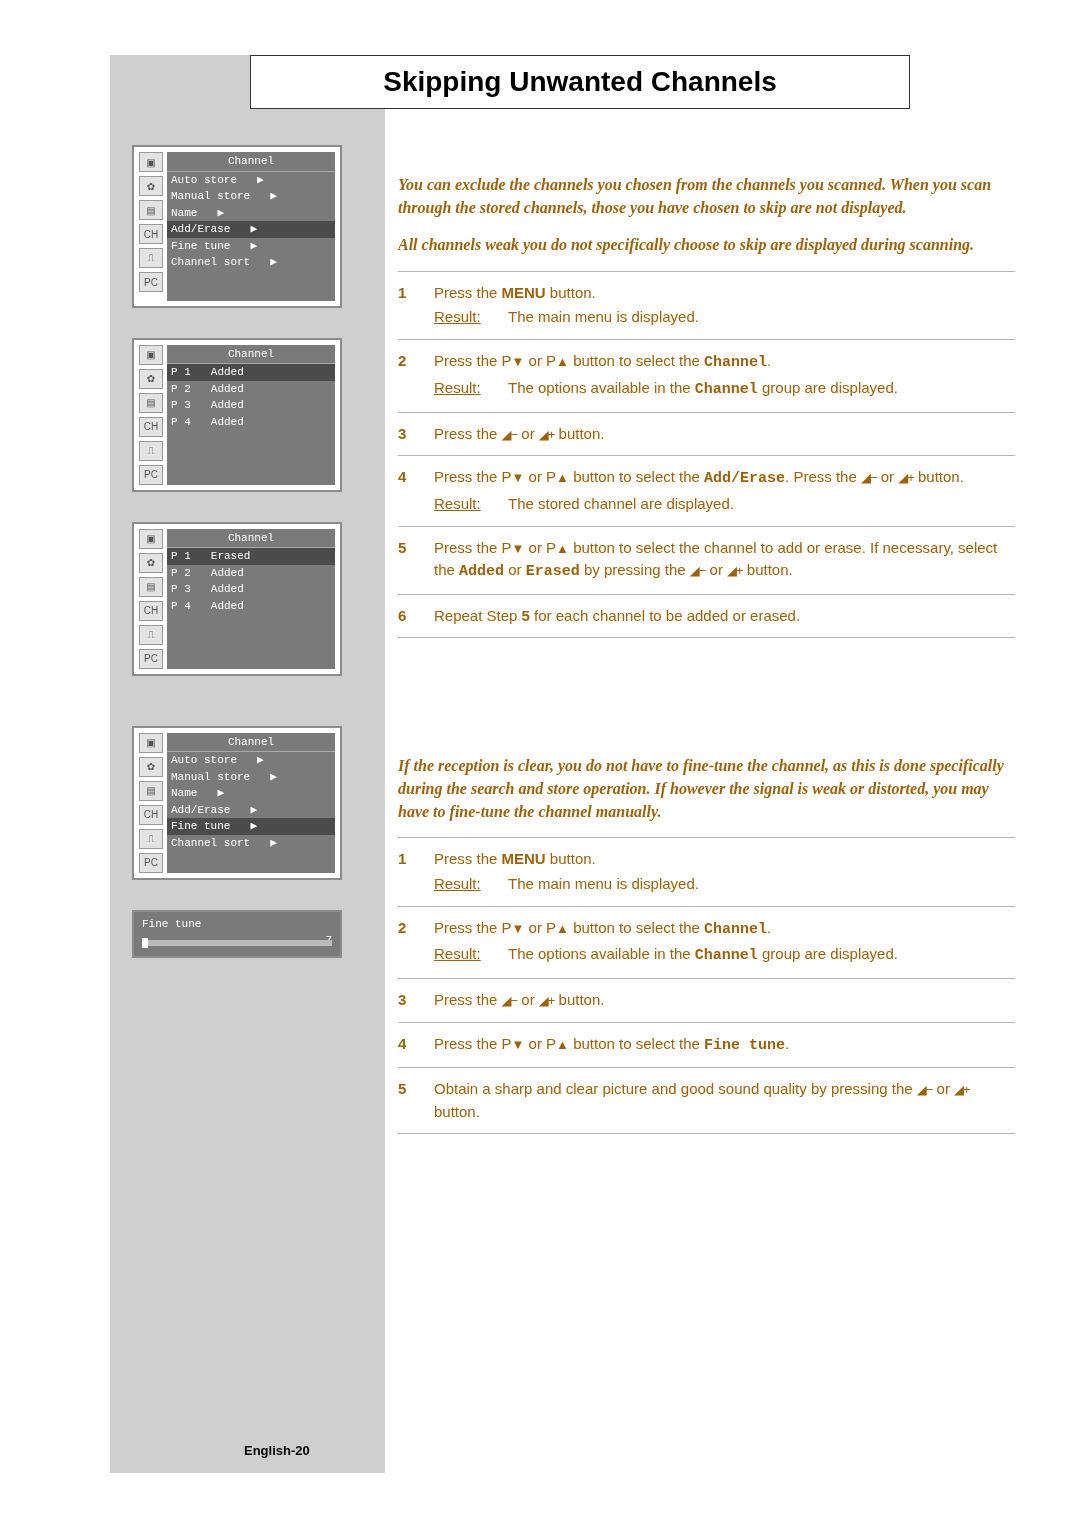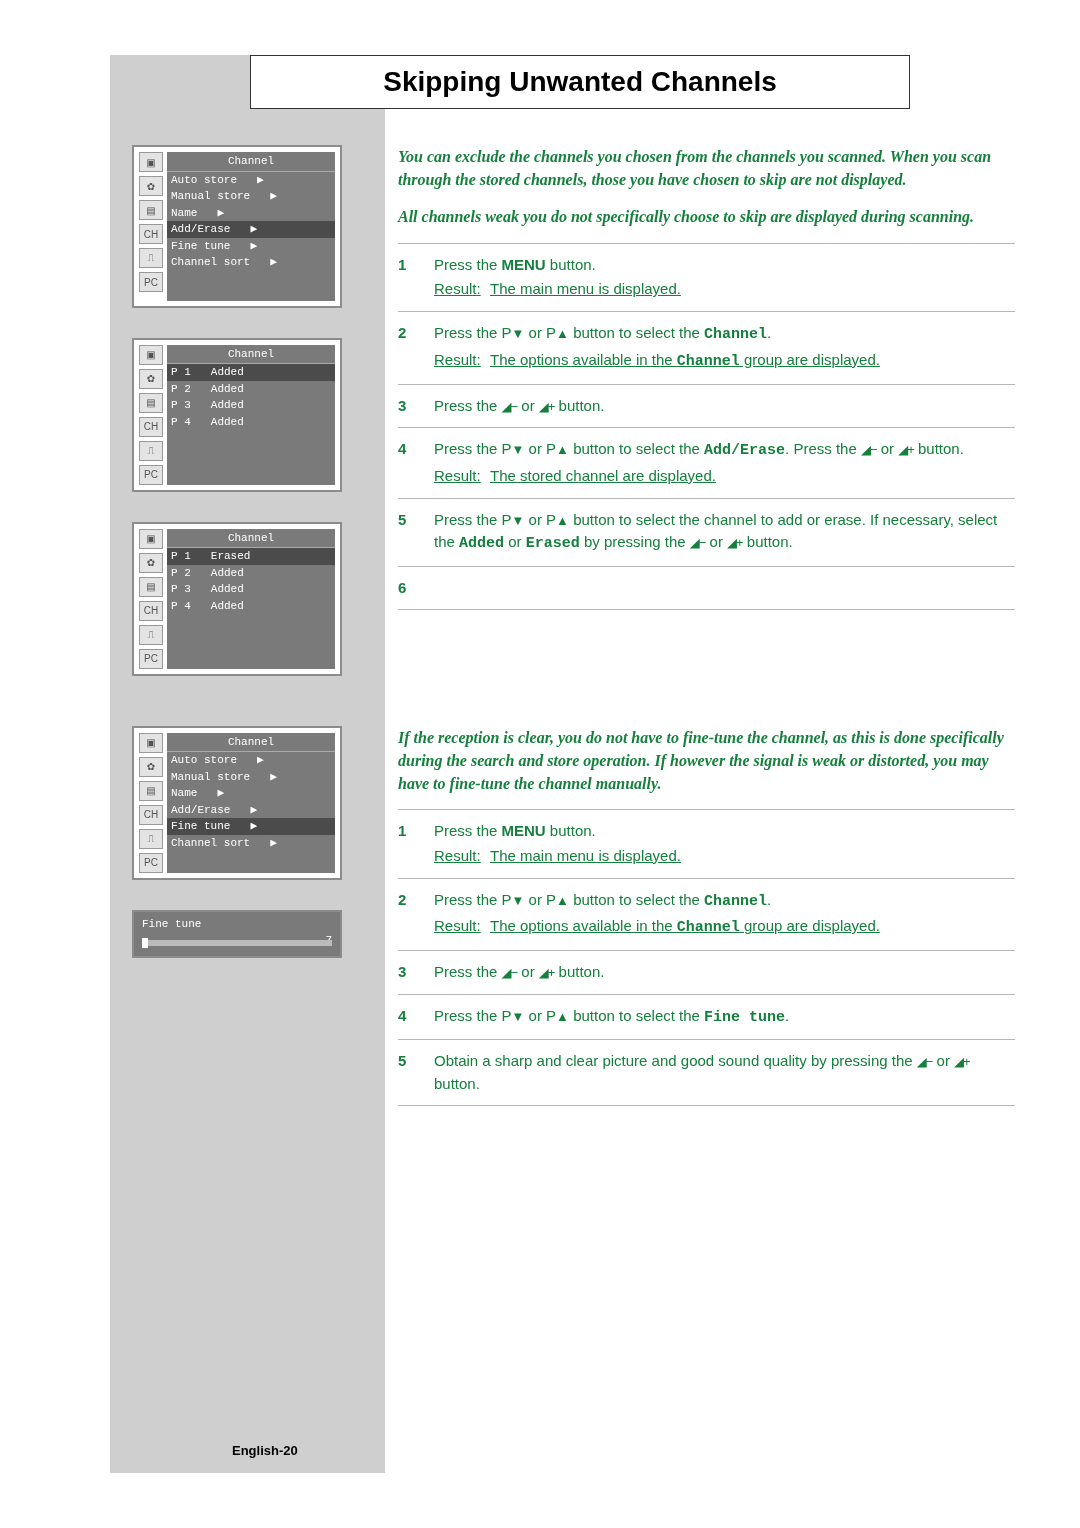--- a/index.html
+++ b/index.html
@@ -29,29 +29,29 @@
     margin-left: 140px;
     margin-right: 12px;
     margin-bottom: 36px;
     font-weight: bold;
     font-size: 28px;
     text-align: center;
     width: 660px;
   }
   .section-wrap { display: flex; gap: 36px; margin-bottom: 50px; }
   .screens-col { width: 230px; flex: 0 0 230px; display: flex; flex-direction: column; gap: 30px; margin-left: 22px; }
-  .text-col { flex: 1; font-size: 15px; color: #15803d; padding-right: 10px; }
+  .text-col { flex: 1; font-size: 15px; color: #a16207; padding-right: 10px; margin-top: 28px; }
   .intro { font-style: italic; font-family: Georgia, "Times New Roman", serif; font-weight: 700; font-size: 16px; line-height: 1.45; margin-bottom: 14px; }
   hr.thin { border: none; border-top: 1px solid #b7b7b7; margin: 8px 0; }
   .step-line { display: flex; gap: 18px; padding: 2px 0; font-size: 15px; line-height: 1.5; }
   .step-num { width: 18px; font-weight: bold; }
   .step-text { flex: 1; }
-  .res-line { display: flex; padding: 2px 0 6px 36px; font-size: 15px; }
+  .res-line { display: flex; gap: 18px; padding: 2px 0 6px 36px; font-size: 15px; }
   .res-label { text-decoration: underline; width: 56px; }
-  .res-text { flex: 1; text-decoration: underline; }
+  .res-text { flex: 1; }
   .mono { font-family: "Courier New", monospace; font-weight: bold; }
   .arrow { display:inline-block; font-size:13px; vertical-align:middle; }
 
   
   .osd {
     border: 2px solid #8c8c8c;
     background: #fff;
     width: 210px;
     padding: 5px 5px 5px 5px;
     display: flex;
@@ -68,21 +68,21 @@
   .osd.small { height:auto; }
   .tune-box {
     border: 2px solid #8c8c8c;
     background:#7a7a7a; color:#fff;
     width: 210px; padding:6px 8px 10px 8px;
     font-family:"Courier New",monospace; font-size:11px;
   }
   .tune-box .bar { height:6px; background:#bbb; margin-top:10px; position:relative; }
   .tune-box .bar .knob { position:absolute; left:0; top:-2px; width:6px; height:10px; background:#fff; }
   .tune-box .val { text-align:right; margin-top:-12px; }
-  .page-foot { position:absolute; left:232px; bottom:70px; font-weight:bold; font-size:13px; }
+  .page-foot { position:absolute; left:244px; bottom:70px; font-weight:bold; font-size:13px; }
   .vol-glyph { font-size:13px; letter-spacing:-1px; }
 </style>
 </head>
 <body>
 
 <div class="page">
   <div class="gray-col"></div>
   <div class="content">
 
     <div class="section-title">Skipping Unwanted Channels</div>
@@ -236,20 +236,21 @@
           <hr class="thin">
 
           <div class="step-line">
             <div class="step-num">5</div>
             <div class="step-text">Press the P<span class="arrow">▼</span> or P<span class="arrow">▲</span> button to select the channel to add or erase. If necessary, select the <b class="mono">Added</b> or <b class="mono">Erased</b> by pressing the <span class="vol-glyph">◢−</span> or <span class="vol-glyph">◢+</span> button.</div>
           </div>
           <hr class="thin">
 
           <div class="step-line">
             <div class="step-num">6</div>
+            <div class="step-text">Repeat Step <b>5</b> for each channel to be added or erased.</div>
           </div>
           <hr class="thin">
 
         </div>
       </div>
     </div>
 
 
     <div class="section-wrap">
       <div class="screens-col">

